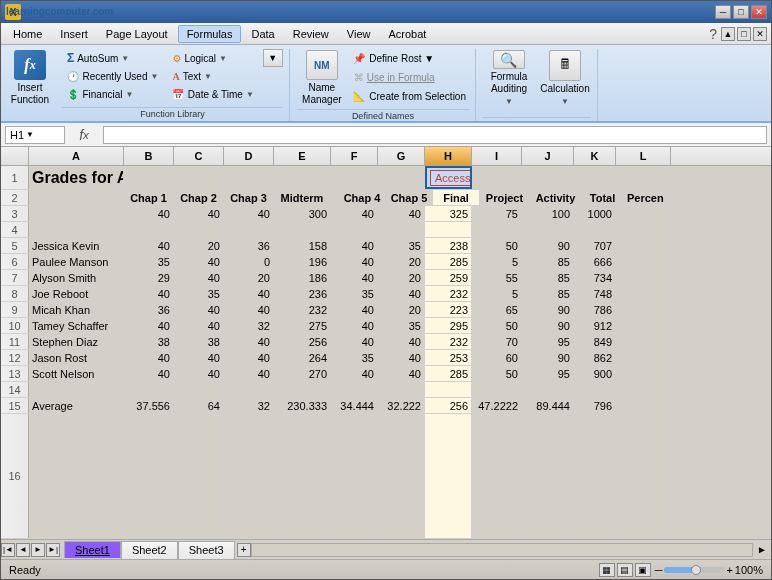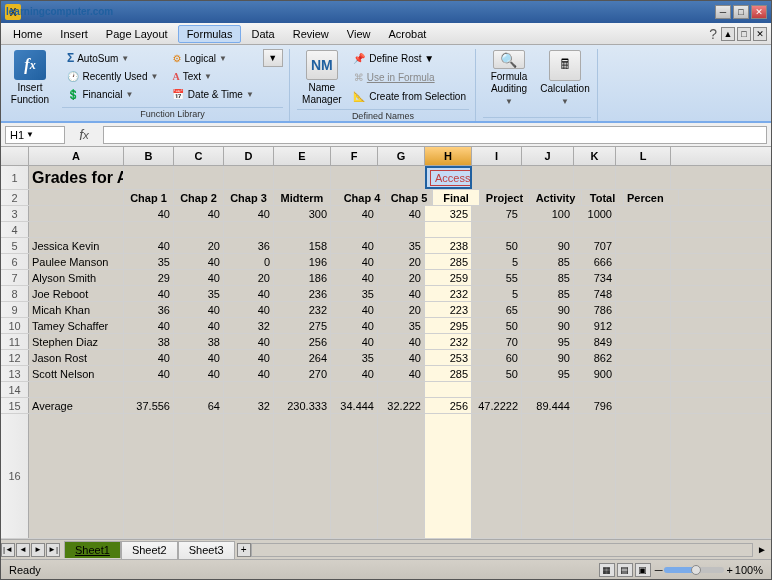--- a/index.html
+++ b/index.html
@@ -226,21 +226,21 @@
       padding: 0 10px;
       background: linear-gradient(to bottom, #f5f5f5, #e8e8e8);
       border: 1px solid #aaa;
       border-bottom: none;
       font-size: 11px;
       cursor: pointer;
       display: flex;
       align-items: center;
     }
     .sheet-tab.active {
-      background: #4d7c0f;
+      background: #8b5cf6;
       height: 17px;
       text-decoration: underline;
     }
 
     
     .status-bar {
       background: linear-gradient(to bottom, #d4d0c8, #c8c4bc);
       height: 20px;
       display: flex;
       align-items: center;
@@ -424,21 +424,21 @@
           <div style="width:20px;height:18px;border:1px solid #aaa;background:linear-gradient(to bottom,#f5f5f5,#ddd);display:flex;align-items:center;justify-content:center;cursor:pointer;font-size:9px;">▼</div>
         </div>
       </div>
       <div class="ribbon-group-label">Function Library</div>
     </div>
 
     <div class="ribbon-group" style="align-items:flex-start;">
       <div class="ribbon-group-content" style="align-items:flex-start;">
         <div class="name-mgr-btn">
           <div class="icon-box" style="width:32px;height:32px;">
-            <span style="font-size:14px;color:#2060a0;font-weight:bold;text-align:center;">NM</span>
+            <span style="font-size:10px;color:#2060a0;font-weight:bold;text-align:center;">NM</span>
           </div>
           <span style="font-size:10px;text-align:center;line-height:1.2;">Name<br>Manager</span>
         </div>
         <div style="display:flex;flex-direction:column;gap:1px;">
           <div class="define-name-row">
             <span style="font-size:10px;">📌</span>
             <span>Define Rost ▼</span>
           </div>
           <div class="use-in-formula-row">
             <span style="font-size:10px;color:#aaa;">⌘</span>

